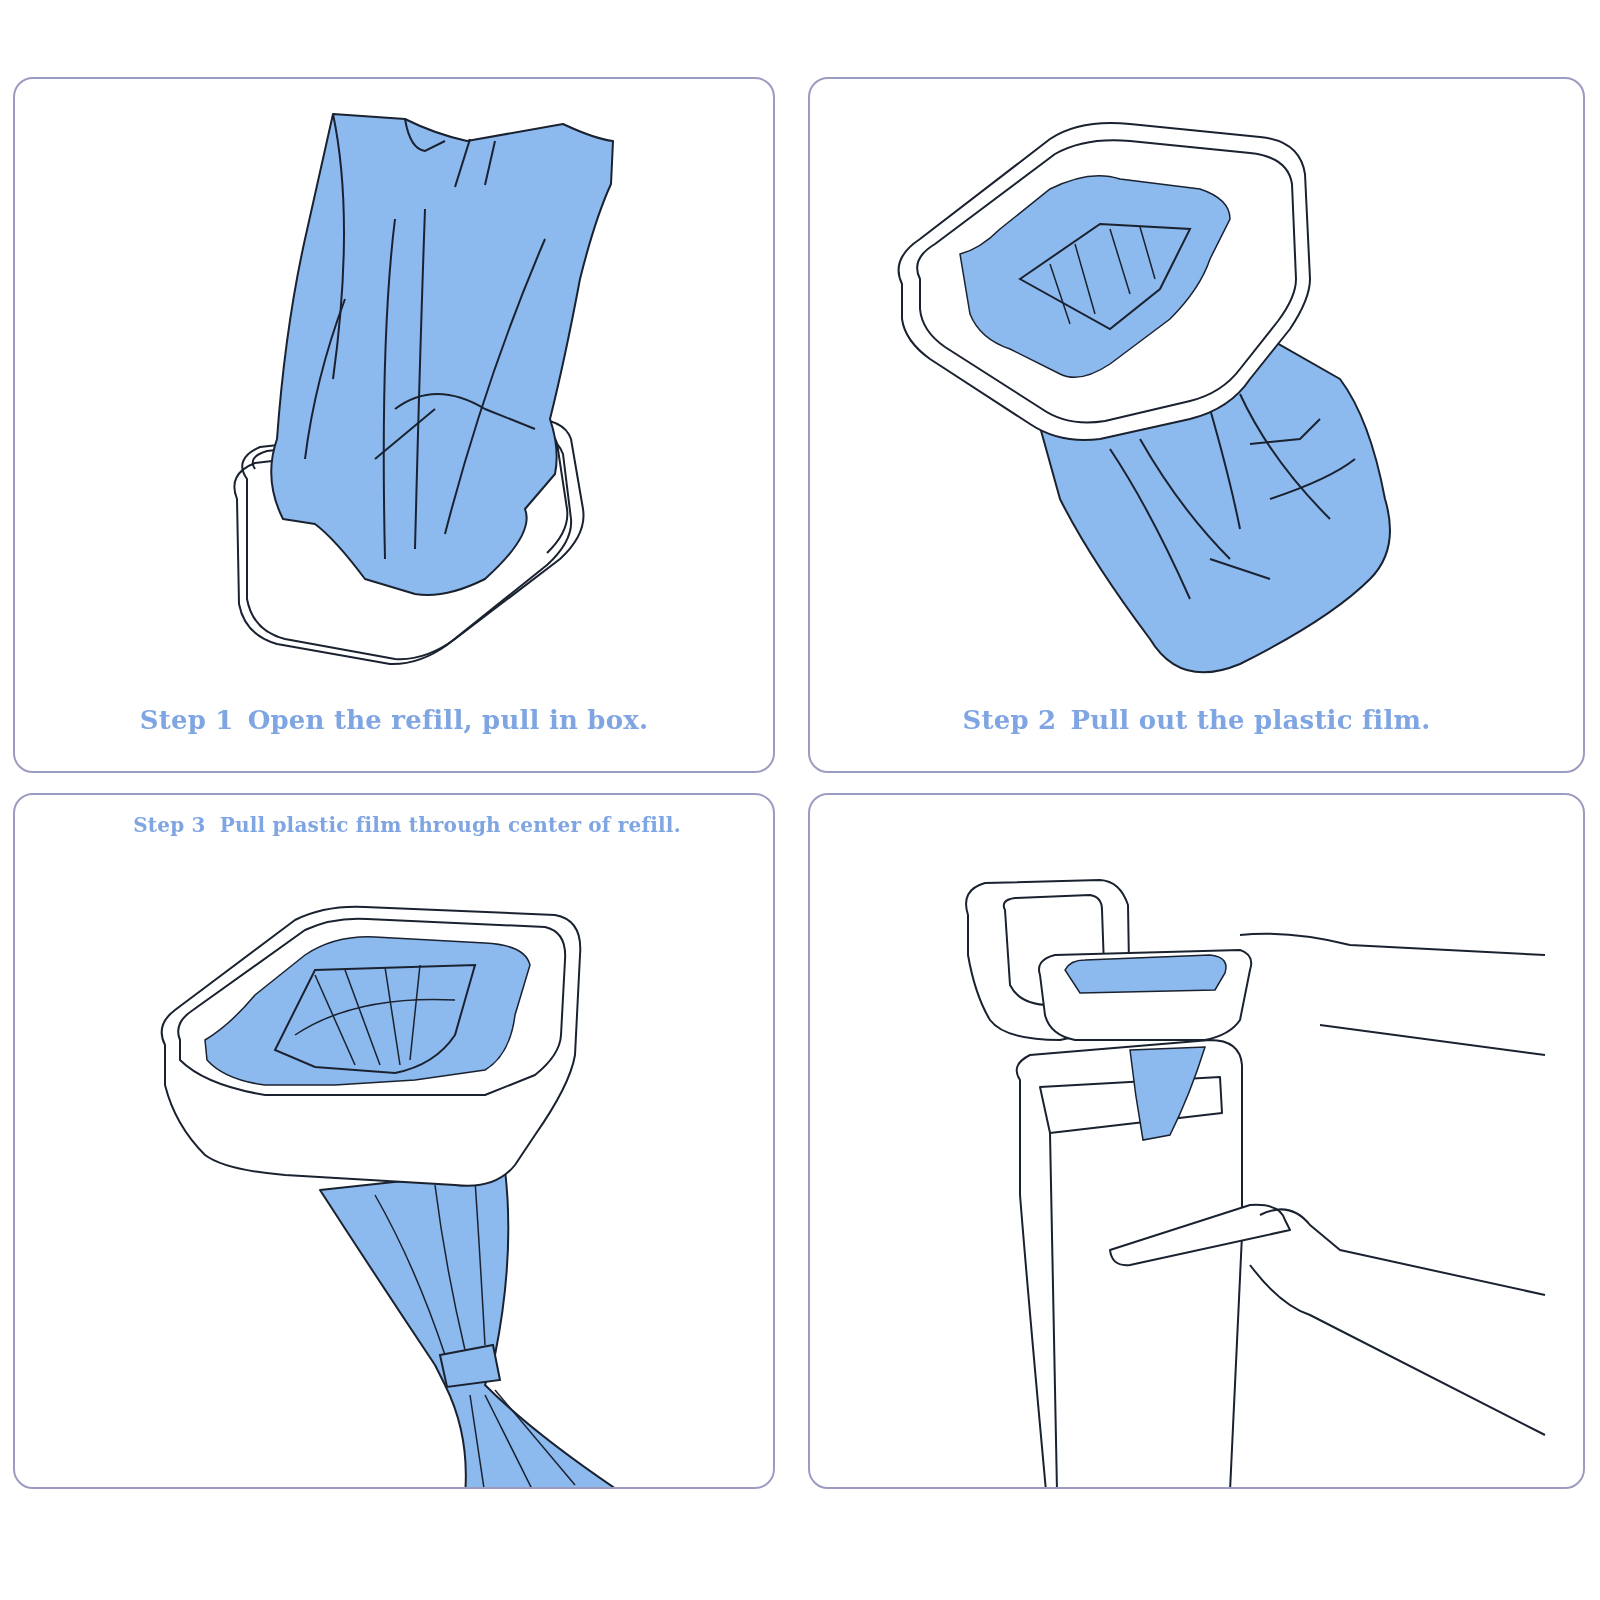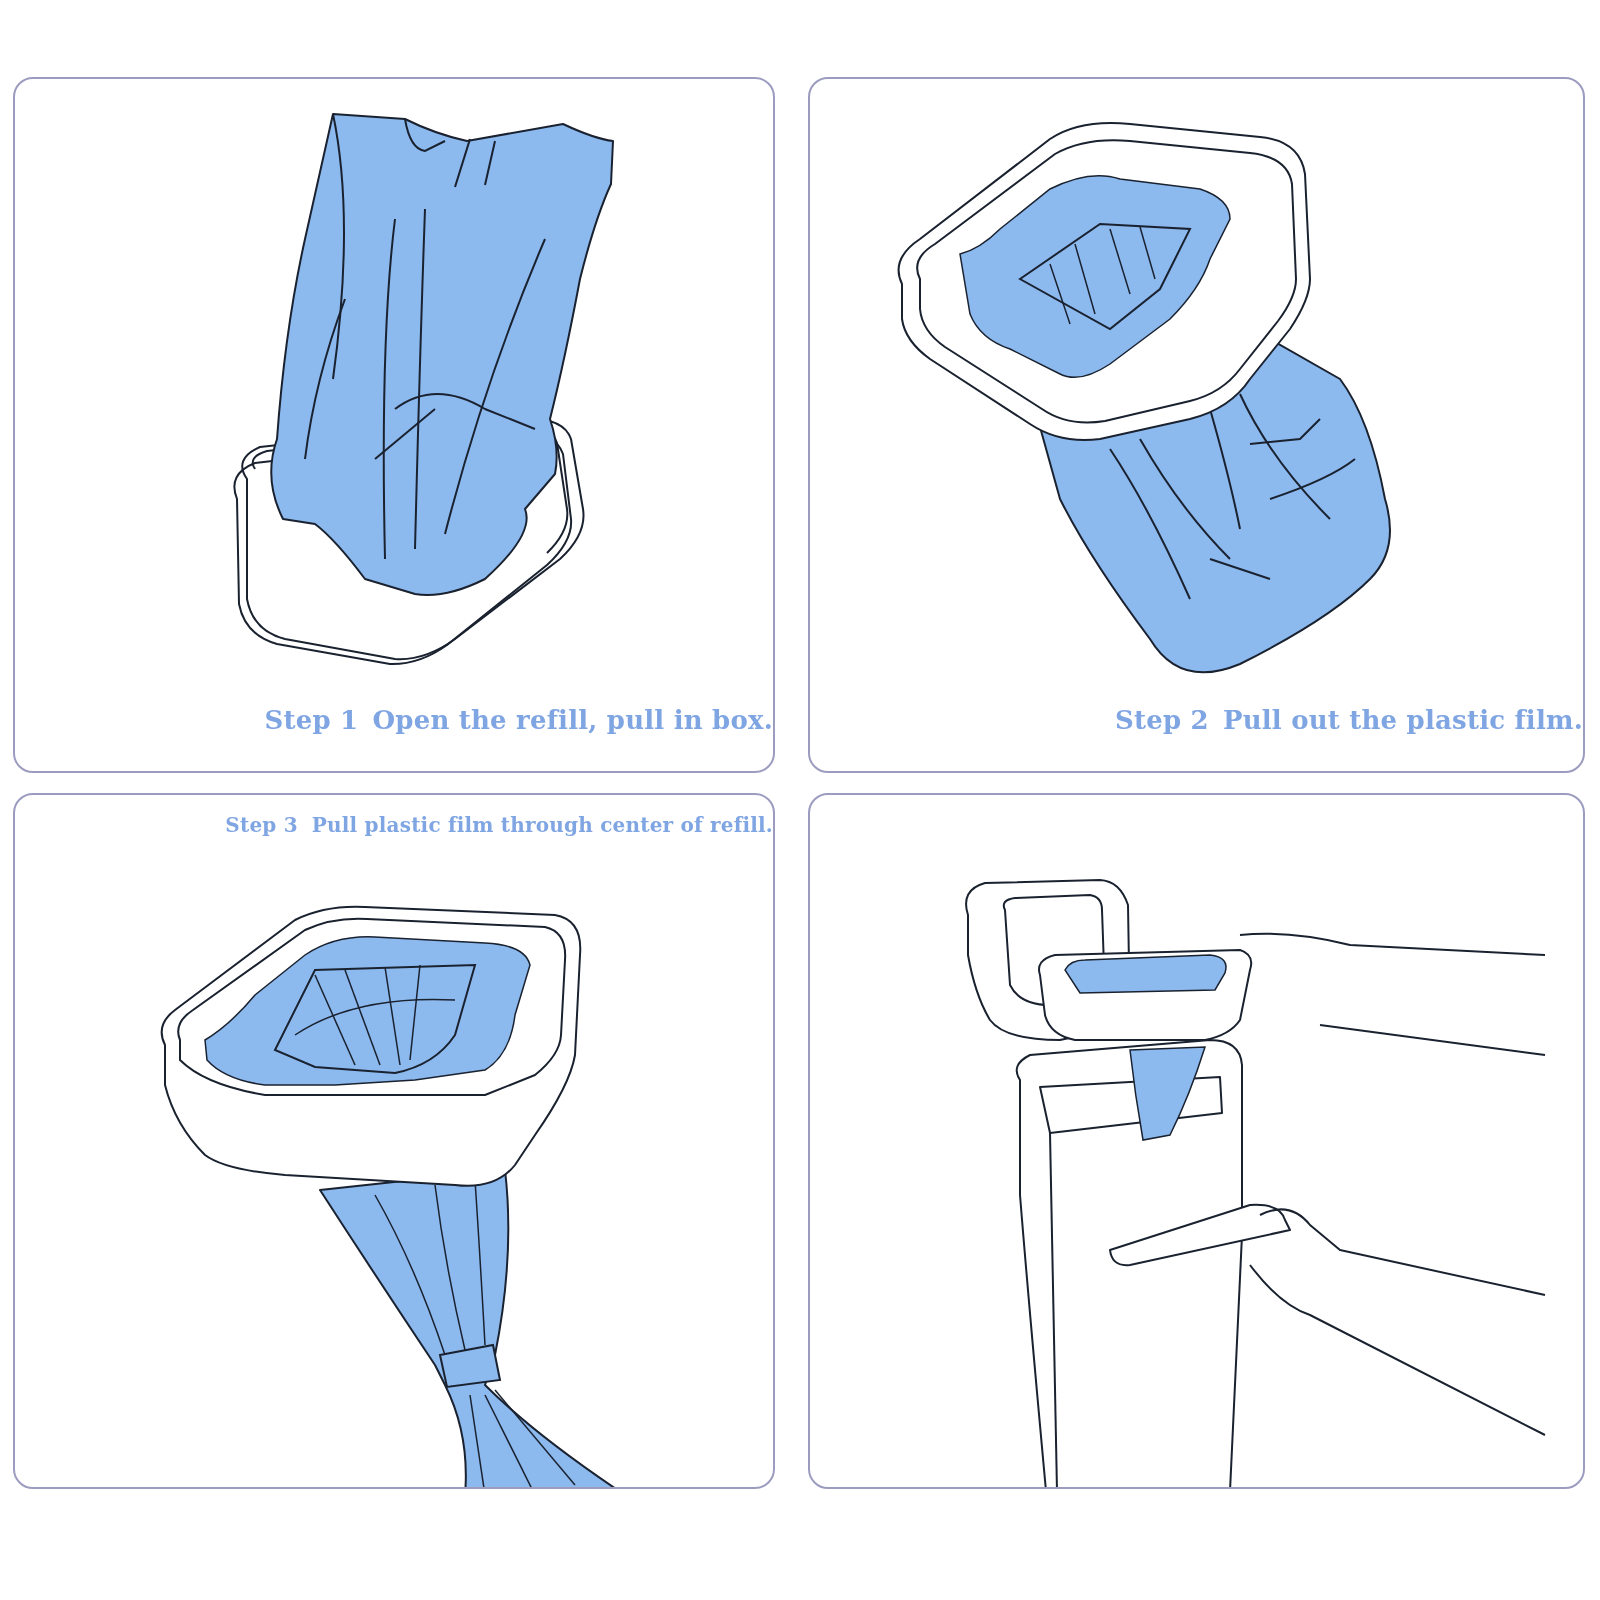--- a/index.html
+++ b/index.html
@@ -12,21 +12,21 @@
     box-sizing: border-box;
     overflow: hidden;
   }
   #p1 { left: 13px; top: 77px; width: 762px; height: 696px; }
   #p2 { left: 808px; top: 77px; width: 777px; height: 696px; }
   #p3 { left: 13px; top: 793px; width: 762px; height: 696px; }
   #p4 { left: 808px; top: 793px; width: 777px; height: 696px; }
   .caption {
     position: absolute;
     left: 0; right: 0;
-    text-align: right;
+    text-align: center;
     color: #7fa5e2;
     font-family: "DejaVu Serif", serif;
     font-weight: bold;
     font-size: 26px;
     letter-spacing: 0.2px;
     white-space: nowrap;
   }
   #p1 .caption { top: 626px; }
   #p2 .caption { top: 626px; }
   #p3 .caption { top: 18px; font-size: 20px; margin-left: 26px; }

